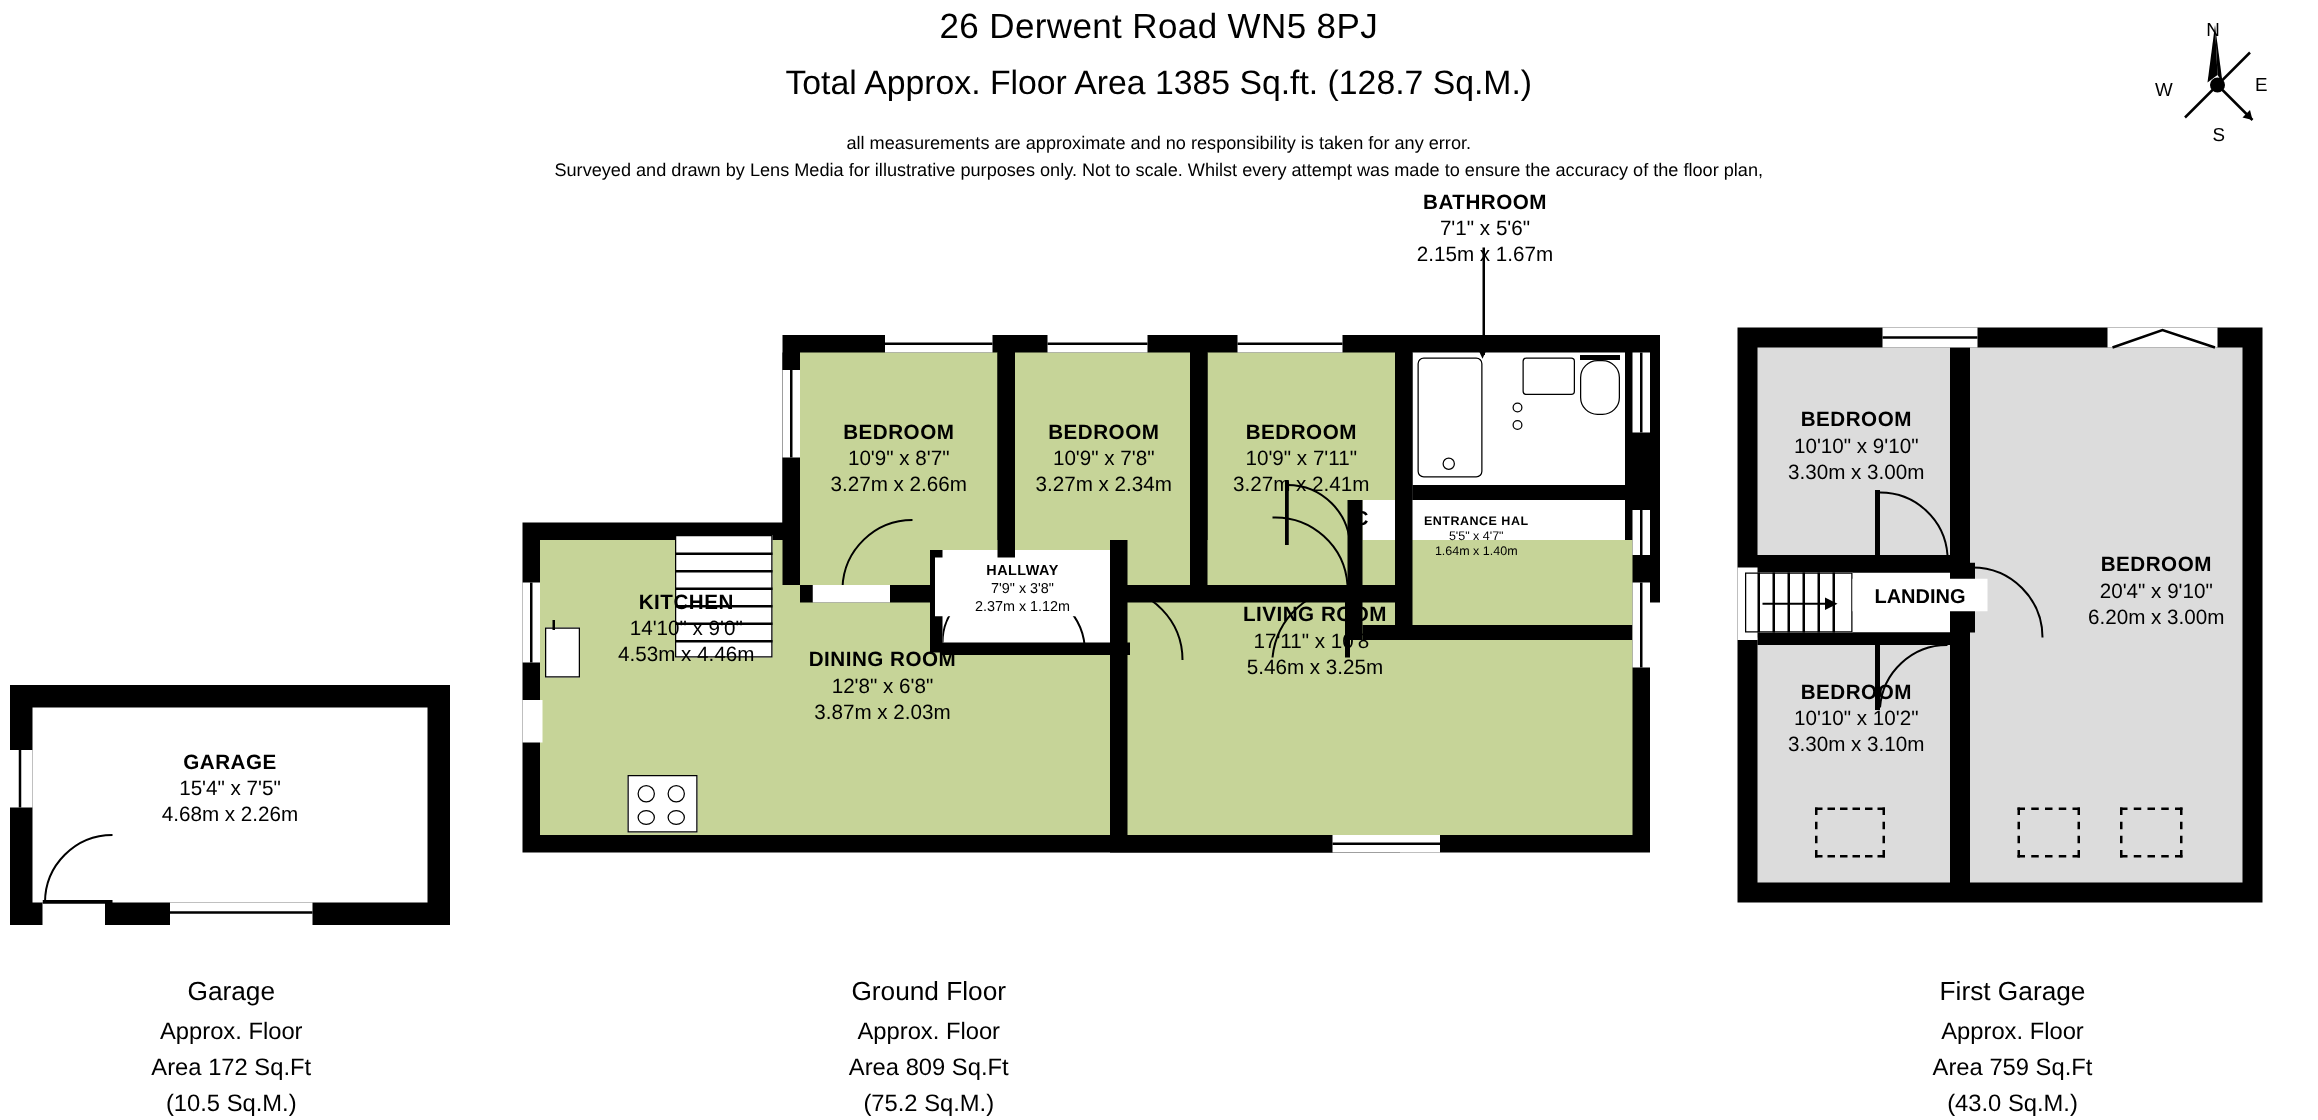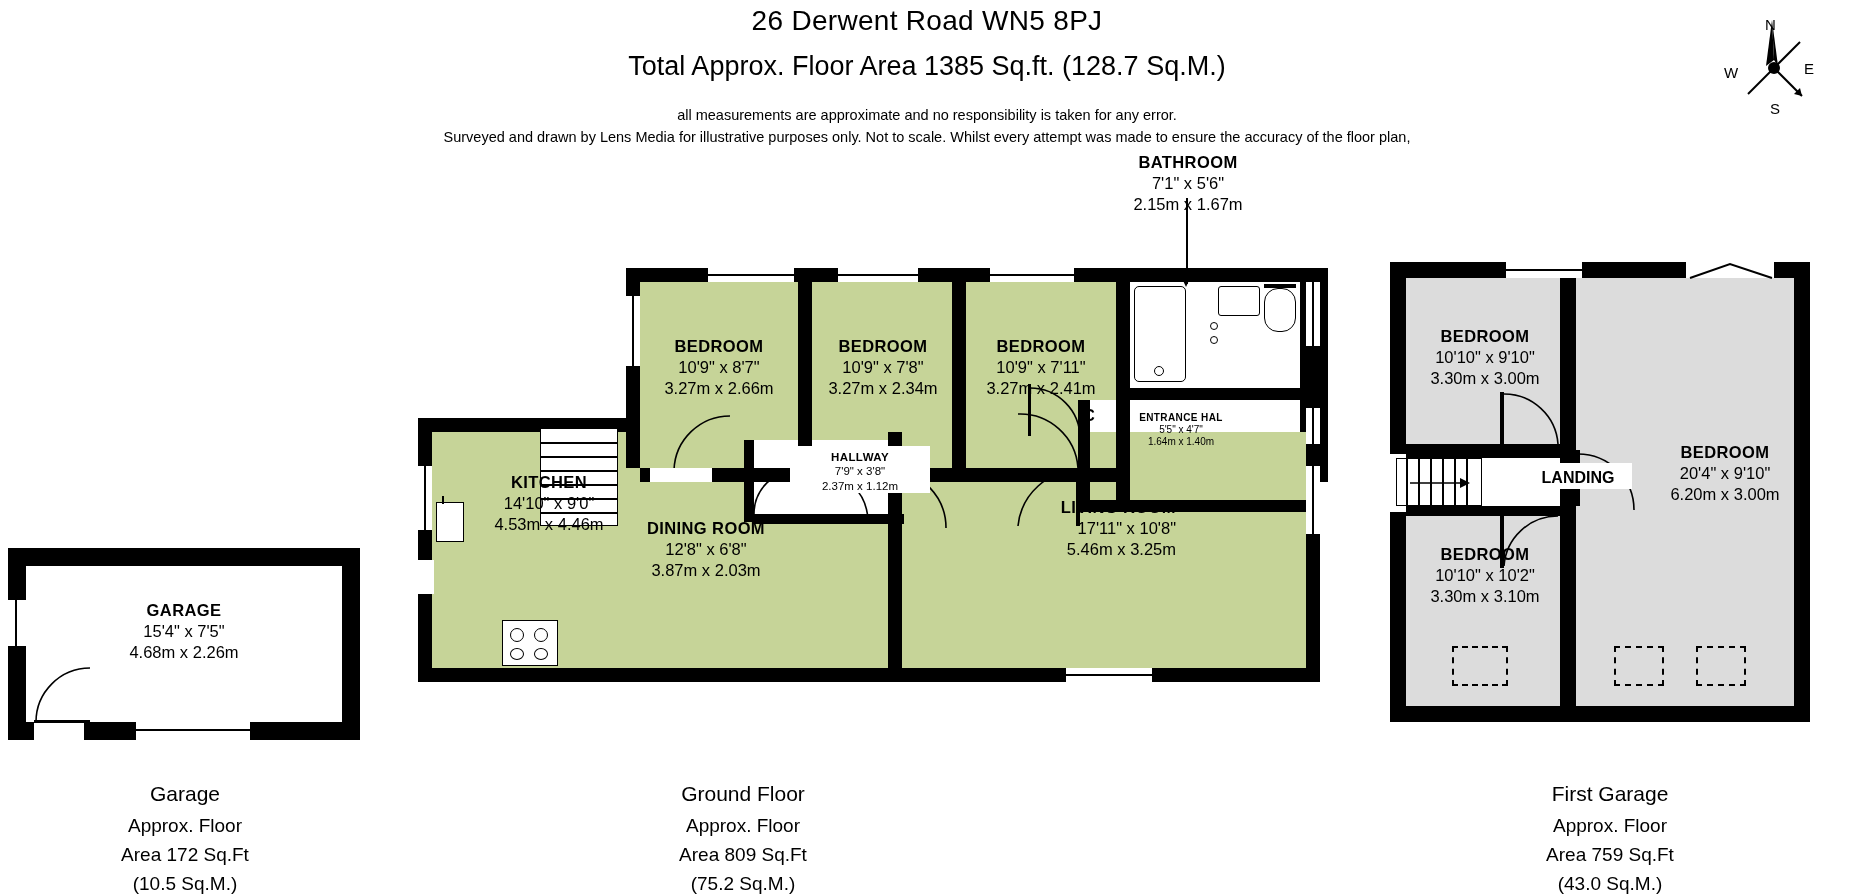--- a/index.html
+++ b/index.html
@@ -116,21 +116,20 @@
   .dashedbox {
     position: absolute;
     box-sizing: border-box;
   }
   .stair-step { position: absolute; background: #000; }
   .labelbox {
     position: absolute;
     background: #ffffff;
     text-align: center;
     box-sizing: border-box;
-    margin-left: 42px;
   }
 </style>
 </head>
 <body>
 
 <div class="plan">
 
   <div id="header">
     <div id="title">26 Derwent Road WN5 8PJ</div>
     <div id="subtitle">Total Approx. Floor Area 1385 Sq.ft. (128.7 Sq.M.)</div>
@@ -335,21 +334,21 @@
       <div>14'10" x 9'0"</div>
       <div>4.53m x 4.46m</div>
     </div>
 
     <div class="label" style="left:180px; top:258px; width:216px;">
       <div class="nm">DINING ROOM</div>
       <div>12'8" x 6'8"</div>
       <div>3.87m x 2.03m</div>
     </div>
 
-    <div class="label" style="left:510px; top:237px; width:248px;text-align:right;">
+    <div class="label" style="left:510px; top:222px; width:248px;">
       <div class="nm">LIVING ROOM</div>
       <div>17'11" x 10'8"</div>
       <div>5.46m x 3.25m</div>
     </div>
 
     <div class="labelbox label sm" style="left:330px; top:186px; width:140px; padding-top:4px;">
       <div class="nm">HALLWAY</div>
       <div>7'9" x 3'8"</div>
       <div>2.37m x 1.12m</div>
     </div>

